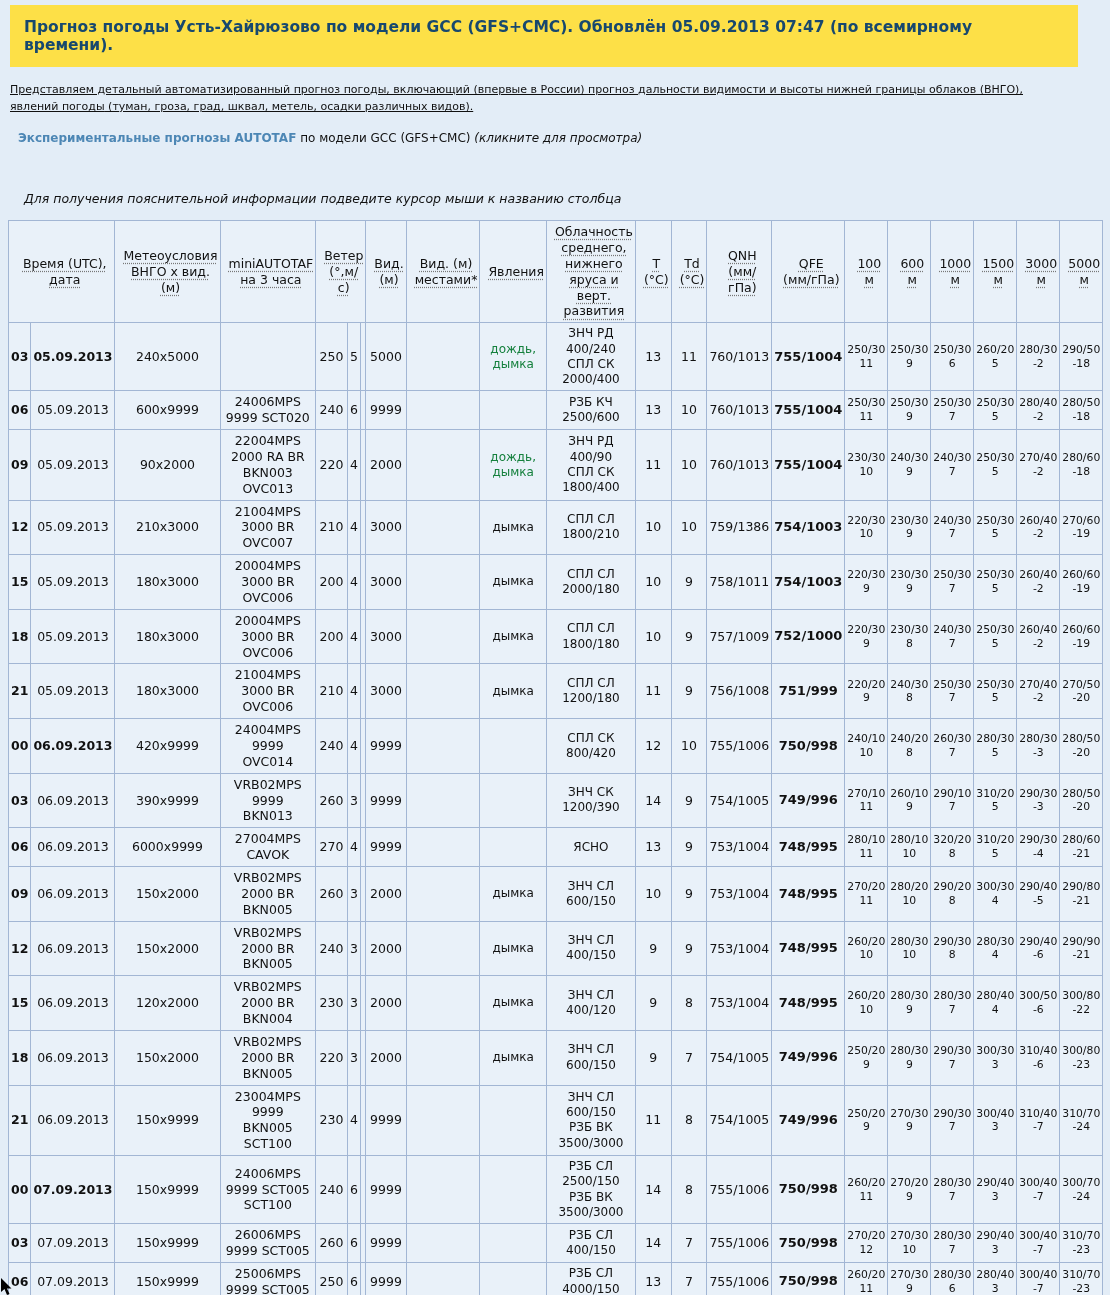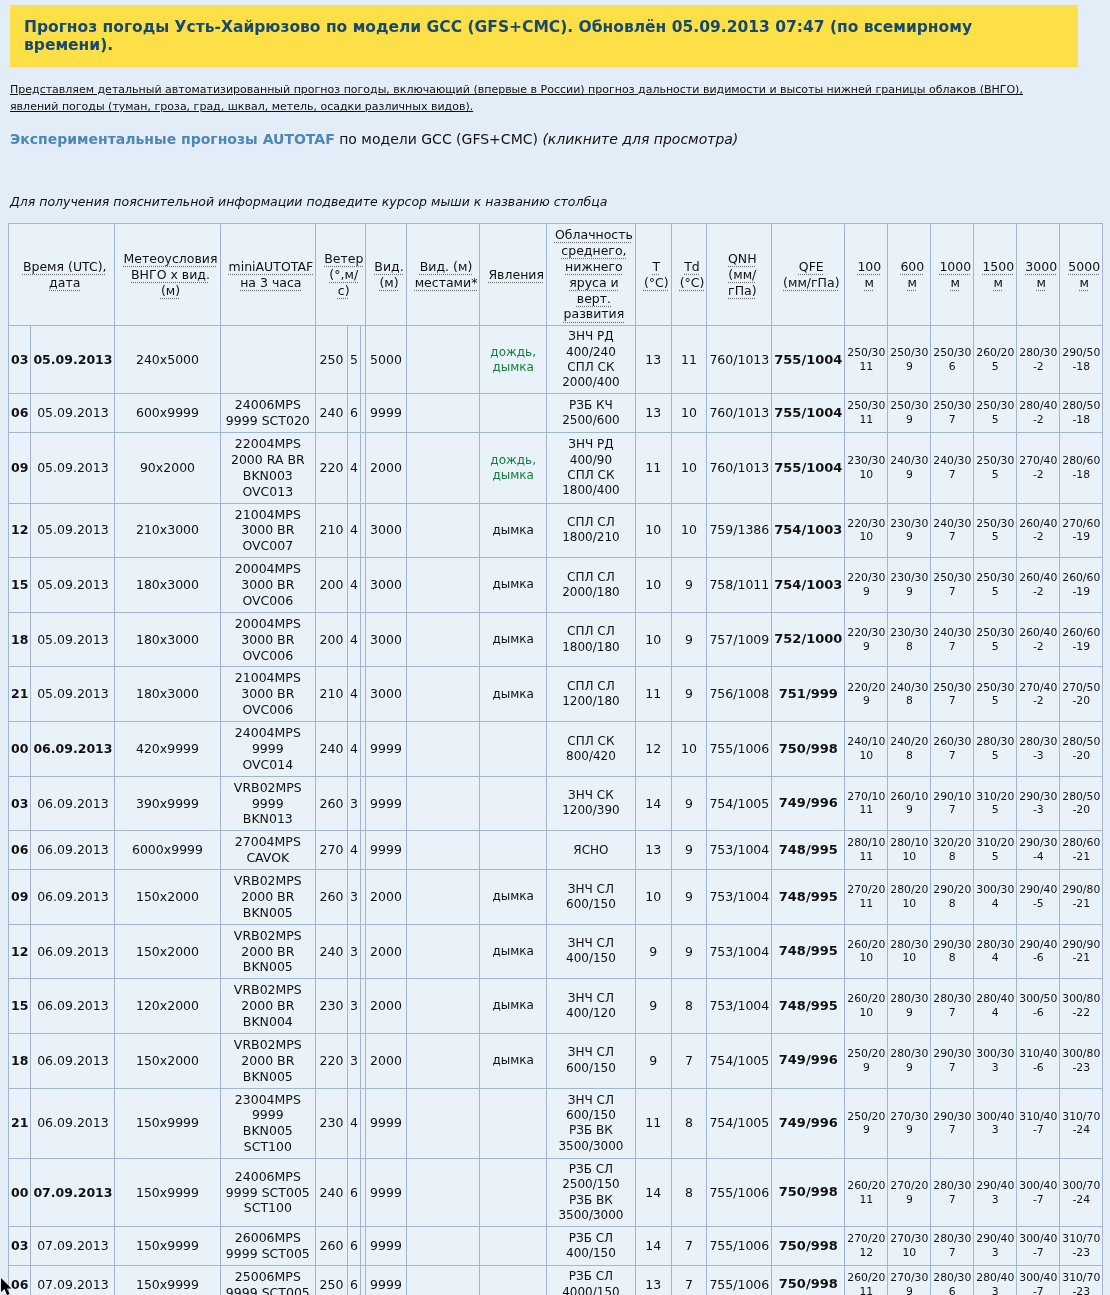--- a/index.html
+++ b/index.html
@@ -18,24 +18,24 @@
     padding:13px 14px;
     margin:0 24px 12px 2px;
   }
   .intro{
     font-size:11px;
     line-height:1.55;
     margin:14px 16px 4px 2px;
     text-decoration:underline;
   }
   .intro .ulink{text-decoration:underline;cursor:pointer;}
-  .autotaf-line{font-size:14px;margin:14px 2px;line-height:1.5;}
+  .autotaf-line{font-size:12px;margin:14px 10px;line-height:1.5;}
   .autotaf-link{color:#4d87b5;font-weight:bold;cursor:pointer;}
   .autotaf-note{font-style:italic;}
-  .hint{font-size:12.5px;font-style:italic;margin:44px 2px 14px 2px;}
+  .hint{font-size:12.5px;font-style:italic;margin:44px 2px 14px 16px;}
 
   table.fc{
     border-collapse:collapse;
     table-layout:fixed;
     font-size:12.5px;
   }
   table.fc th, table.fc td{
     border:1px solid #a2b6d4;
     background:#e9f1f9;
     text-align:center;

